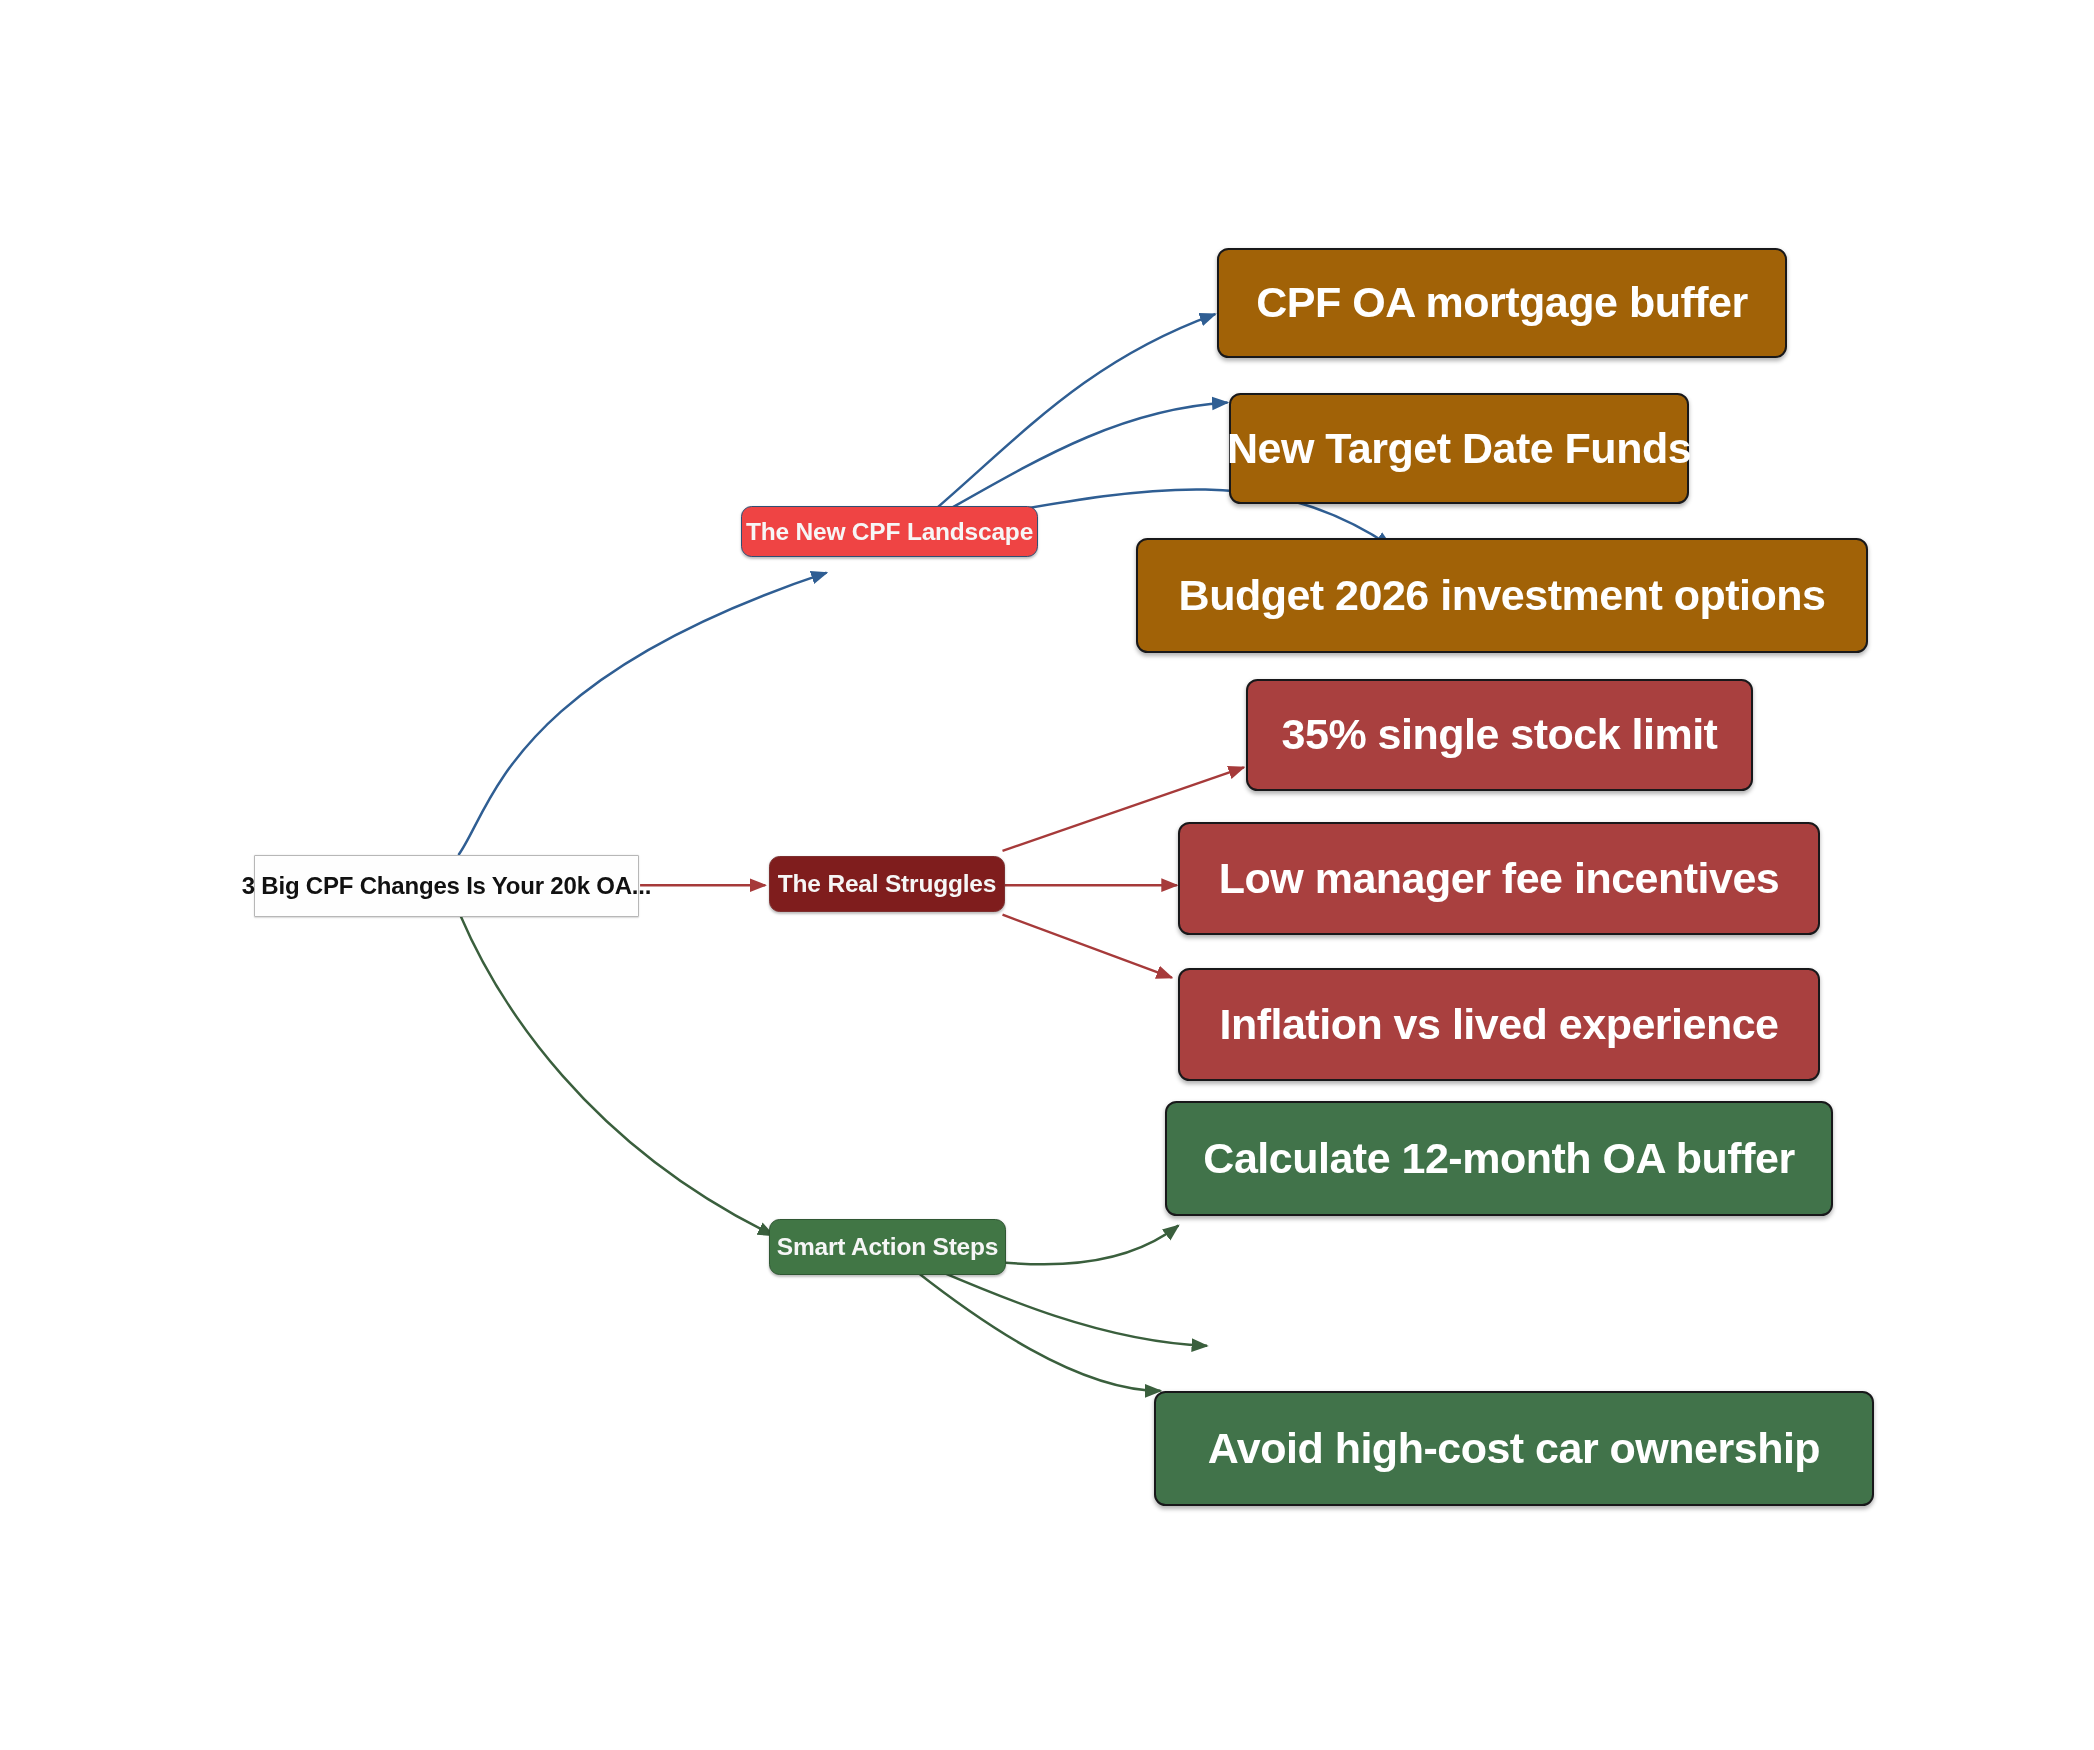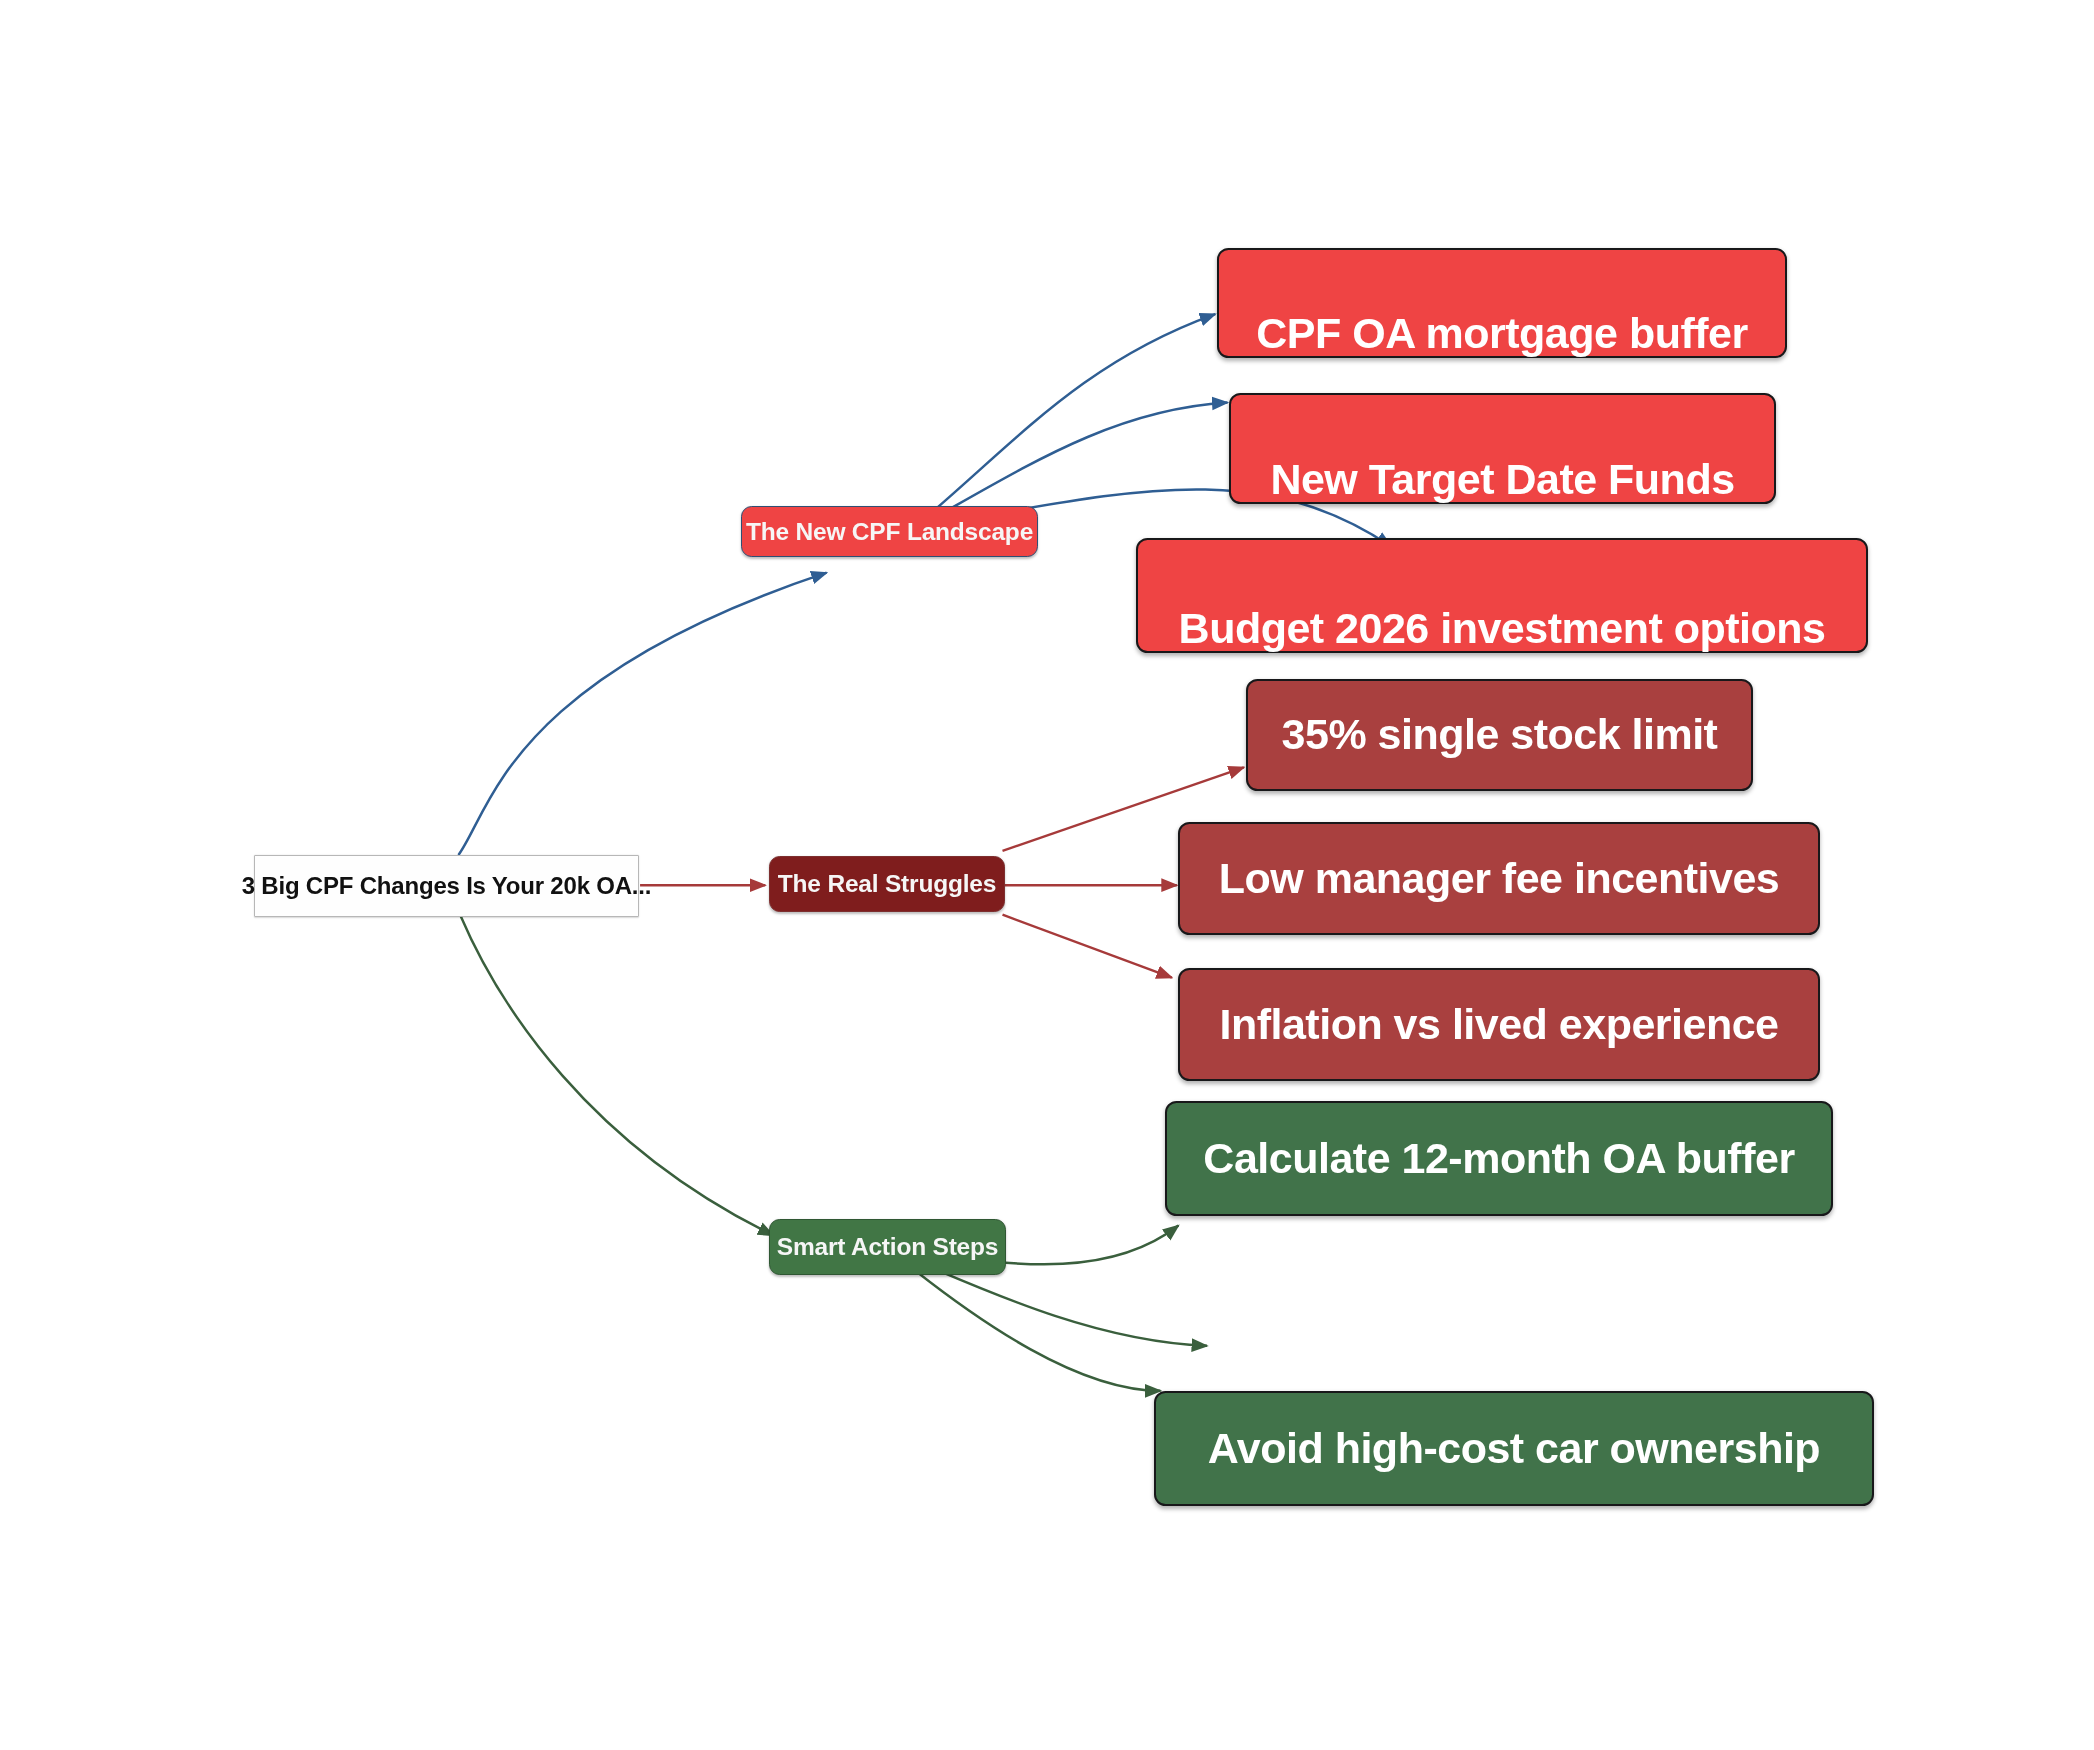--- a/index.html
+++ b/index.html
@@ -64,21 +64,21 @@
 
   
   .node-leaf {
     border-radius: 11.5px;
     color: #ffffff;
     font-weight: bold;
     font-size: 43px;
     letter-spacing: -0.5px;
     box-shadow: 0 2.5px 4.1px rgba(0,0,0,0.30);
   }
-  .node-leaf.blue  { background: #ef4444; border: 2.5px solid #18181a; align-items: flex-end; }
+  .node-leaf.blue  { background: #a16207; border: 2.5px solid #18181a; }
   .node-leaf.red   { background: #a9403f; border: 2.5px solid #18181a; }
   .node-leaf.green { background: #41734a; border: 2.5px solid #18181a; }
 </style>
 </head>
 <body>
 
 <div id="canvas">
 
   <svg id="edge-layer" viewBox="0 0 2560 2139">
     <defs>
@@ -123,21 +123,21 @@
   </div>
 
   <div class="node node-branch green" style="left:769px; top:1219px; width:237px; height:56px;">
     <span>Smart Action Steps</span>
   </div>
 
   <div class="node node-leaf blue" style="left:1217px; top:248px; width:570px; height:110px;">
     <span>CPF OA mortgage buffer</span>
   </div>
 
-  <div class="node node-leaf blue" style="left:1229px; top:393px; width:547px; height:111px;">
+  <div class="node node-leaf blue" style="left:1229px; top:393px; width:460px; height:111px;">
     <span>New Target Date Funds</span>
   </div>
 
   <div class="node node-leaf blue" style="left:1136px; top:538px; width:732px; height:115px;">
     <span>Budget 2026 investment options</span>
   </div>
 
   <div class="node node-leaf red" style="left:1246px; top:679px; width:507px; height:112px;">
     <span>35% single stock limit</span>
   </div>

